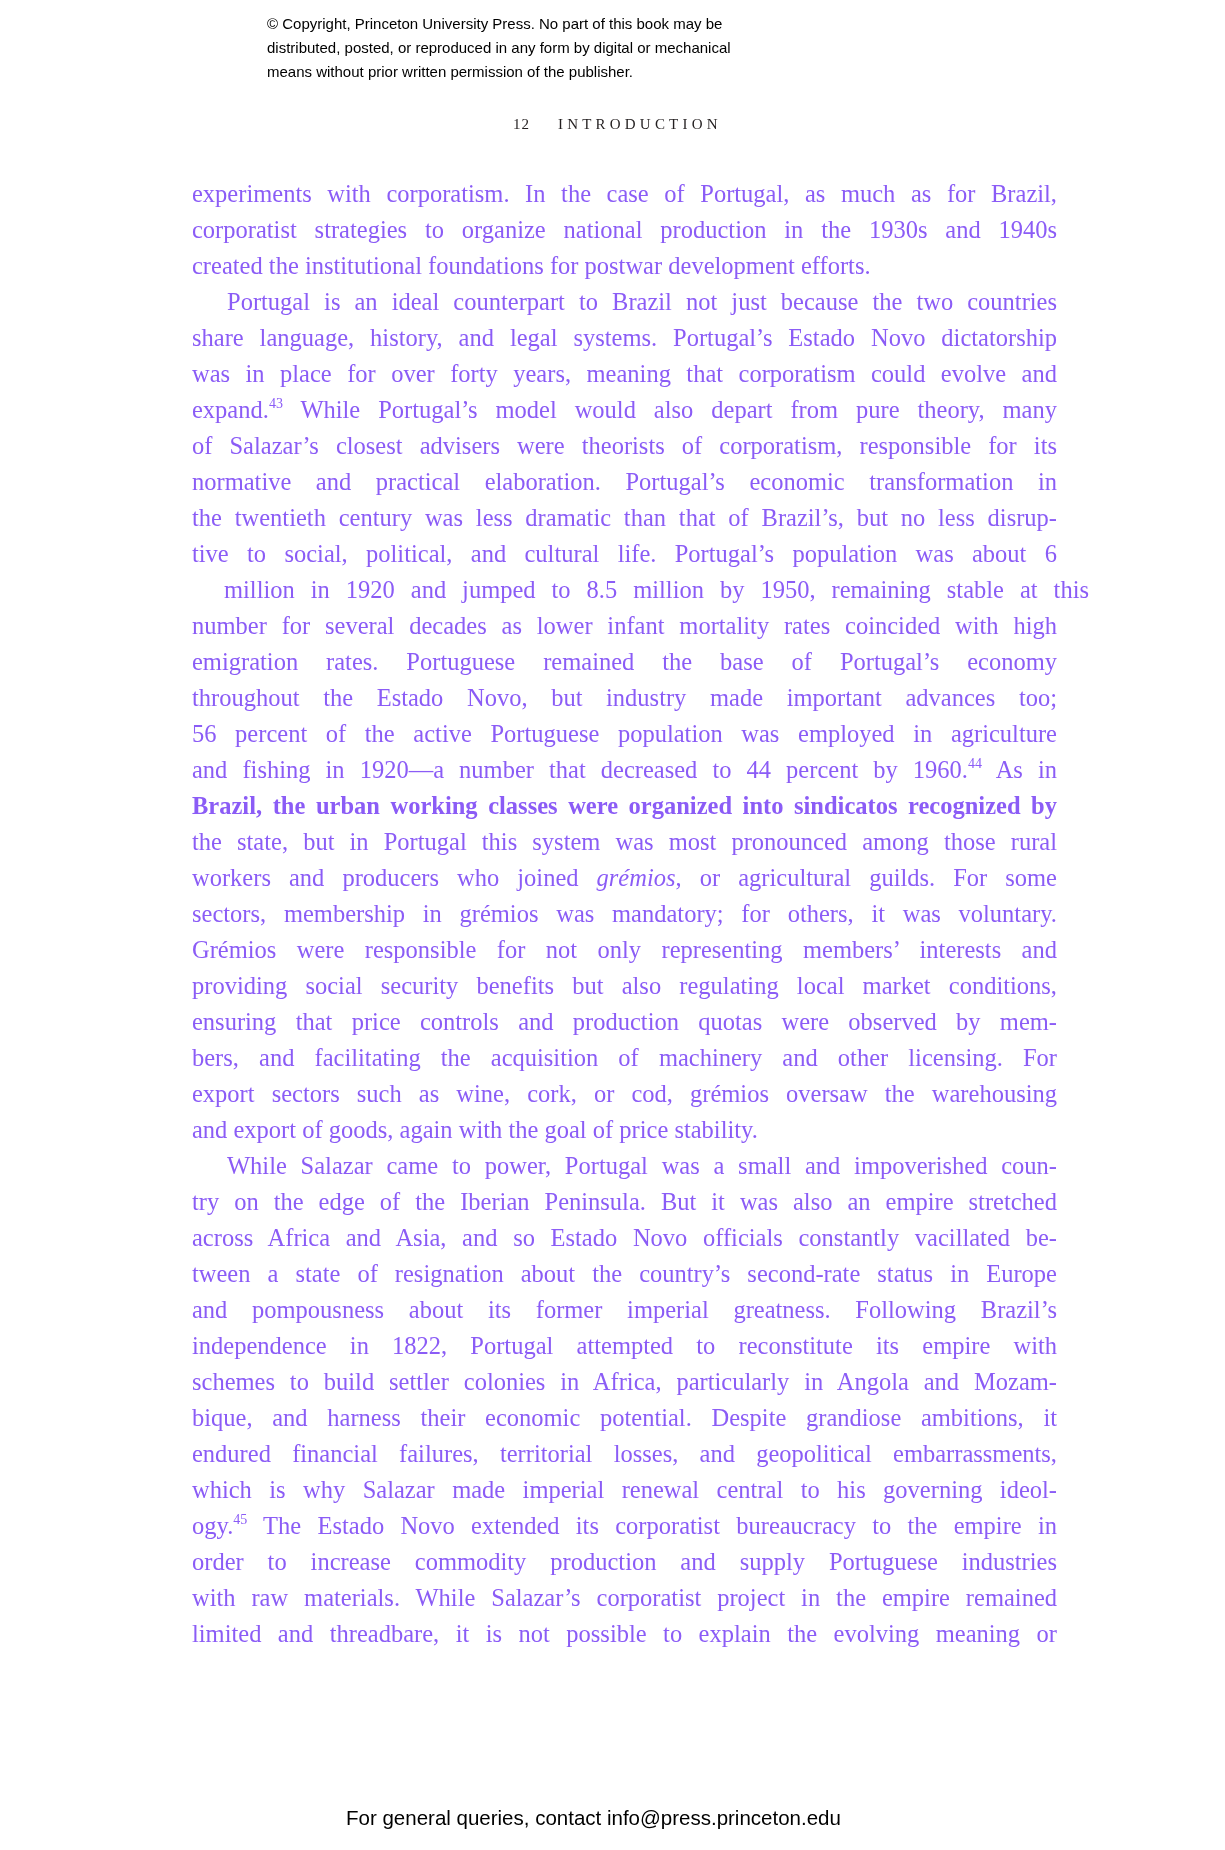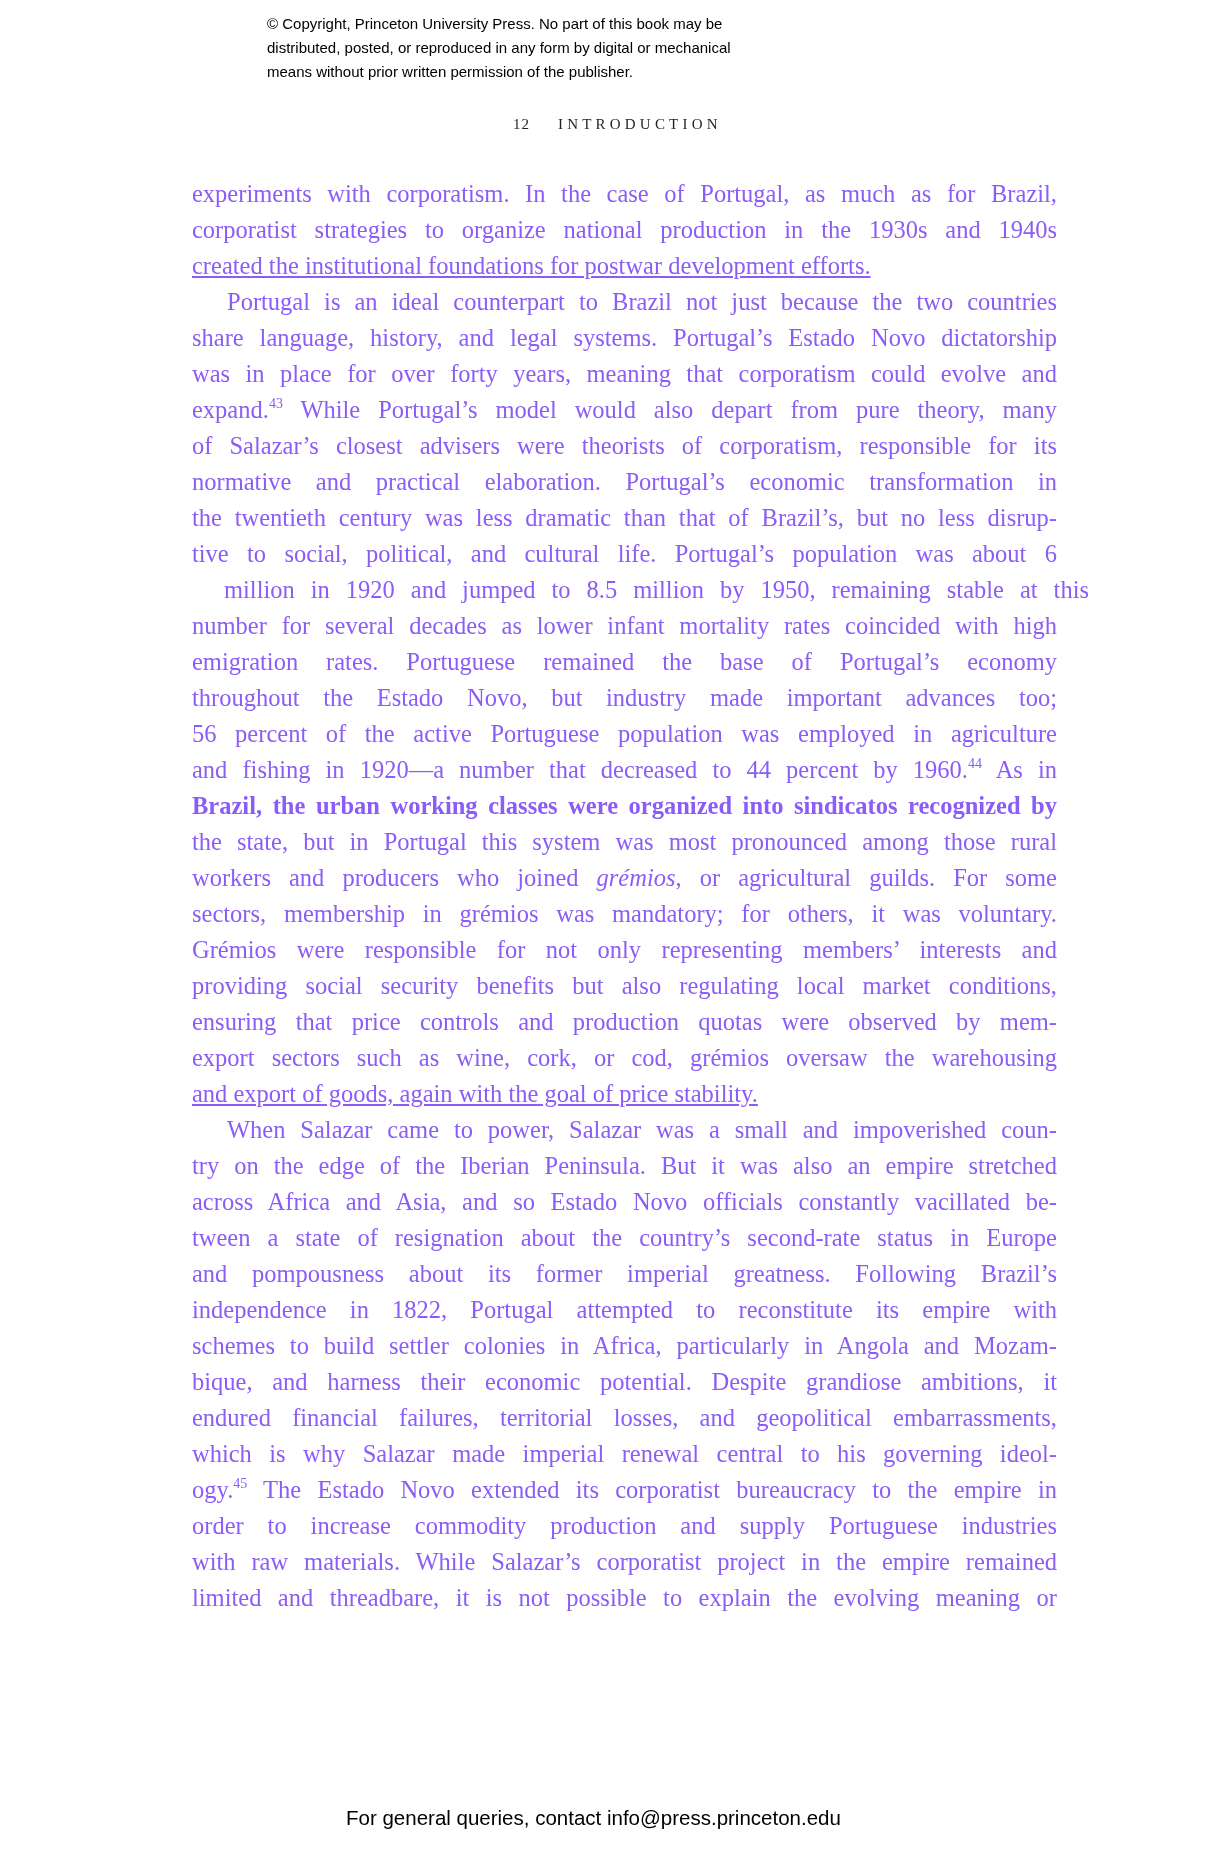--- a/index.html
+++ b/index.html
@@ -16,21 +16,21 @@
   .running-head .folio { position: absolute; left: 513px; top: 0; letter-spacing: 1px; }
   .running-head .title { position: absolute; left: 558px; top: 0; letter-spacing: 4.2px; }
   .body-text {
     position: absolute; left: 192px; top: 176px; width: 865px;
     font-family: "Liberation Serif", serif; font-size: 24.5px; line-height: 36px; color: #8b5cf6;
   }
   .line {
     display: block; white-space: nowrap; height: 36px;
     text-align: justify; text-align-last: justify;
   }
-  .line.last { text-align: right; text-align-last: left; text-decoration: underline; }
+  .line.last { text-align: right; text-align-last: left; }
   .line.indent { text-indent: 35px; }
   .line sup { font-size: 14px; line-height: 0; vertical-align: 0; position: relative; top: -10px; }
   .line i { font-style: italic; }
   .footer {
     position: absolute; left: 346px; top: 1806px;
     font-family: "Liberation Sans", sans-serif; font-size: 20.5px; line-height: 24px; color: #000; white-space: nowrap;
   }
 </style>
 </head>
 <body>
@@ -64,23 +64,24 @@
     <span class="line" style="display: block; width: 865px;">throughout the Estado Novo, but industry made important advances too;</span>
     <span class="line" style="display: block; width: 865px;">56 percent of the active Portuguese population was employed in agriculture</span>
     <span class="line" style="display: block; width: 865px;"><span>and fishing in 1920—a number that decreased to 44 percent by 1960.</span><sup>44</sup><span> As in</span></span>
     <span class="line" style="display: block; width: 865px; font-weight: bold;">Brazil, the urban working classes were organized into sindicatos recognized by</span>
     <span class="line" style="display: block; width: 865px;">the state, but in Portugal this system was most pronounced among those rural</span>
     <span class="line" style="display: block; width: 865px;"><span>workers and producers who joined </span><i>grémios</i><span>, or agricultural guilds. For some</span></span>
     <span class="line" style="display: block; width: 865px;">sectors, membership in grémios was mandatory; for others, it was voluntary.</span>
     <span class="line" style="display: block; width: 865px;">Grémios were responsible for not only representing members’ interests and</span>
     <span class="line" style="display: block; width: 865px;">providing social security benefits but also regulating local market conditions,</span>
     <span class="line" style="display: block; width: 865px;">ensuring that price controls and production quotas were observed by mem-</span>
+    <span class="line" style="display: block; width: 865px;">bers, and facilitating the acquisition of machinery and other licensing. For</span>
     <span class="line" style="display: block; width: 865px;">export sectors such as wine, cork, or cod, grémios oversaw the warehousing</span>
     <span class="line last" style="display: block; width: 865px;">and export of goods, again with the goal of price stability.</span>
-    <span class="line indent" style="display: block; width: 865px;">When Salazar came to power, Salazar was a small and impoverished coun-</span>
+    <span class="line indent" style="display: block; width: 865px;">While Salazar came to power, Portugal was a small and impoverished coun-</span>
     <span class="line" style="display: block; width: 865px;">try on the edge of the Iberian Peninsula. But it was also an empire stretched</span>
     <span class="line" style="display: block; width: 865px;">across Africa and Asia, and so Estado Novo officials constantly vacillated be-</span>
     <span class="line" style="display: block; width: 865px;">tween a state of resignation about the country’s second-rate status in Europe</span>
     <span class="line" style="display: block; width: 865px;">and pompousness about its former imperial greatness. Following Brazil’s</span>
     <span class="line" style="display: block; width: 865px;">independence in 1822, Portugal attempted to reconstitute its empire with</span>
     <span class="line" style="display: block; width: 865px;">schemes to build settler colonies in Africa, particularly in Angola and Mozam-</span>
     <span class="line" style="display: block; width: 865px;">bique, and harness their economic potential. Despite grandiose ambitions, it</span>
     <span class="line" style="display: block; width: 865px;">endured financial failures, territorial losses, and geopolitical embarrassments,</span>
     <span class="line" style="display: block; width: 865px;">which is why Salazar made imperial renewal central to his governing ideol-</span>
     <span class="line" style="display: block; width: 865px;"><span>ogy.</span><sup>45</sup><span> The Estado Novo extended its corporatist bureaucracy to the empire in</span></span>

